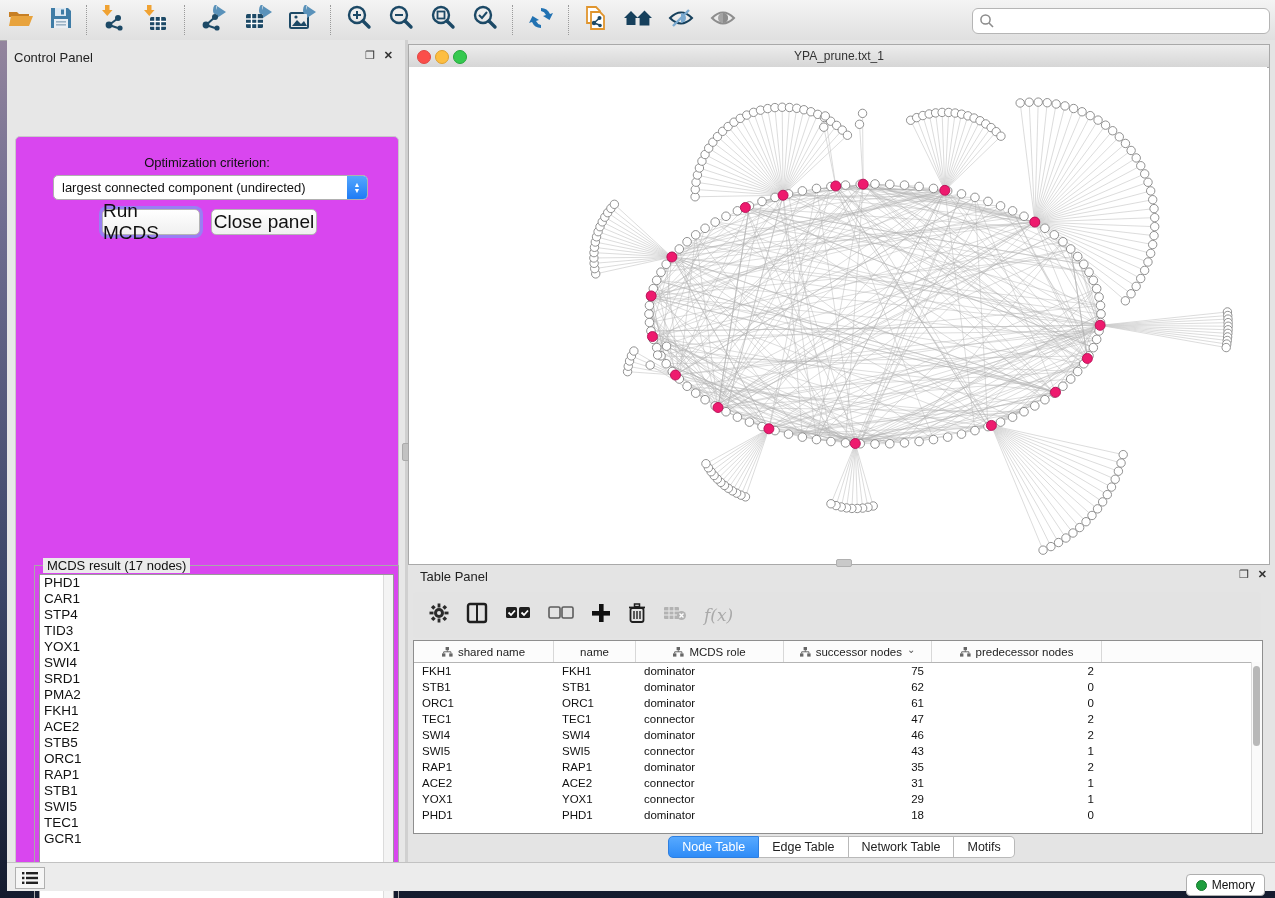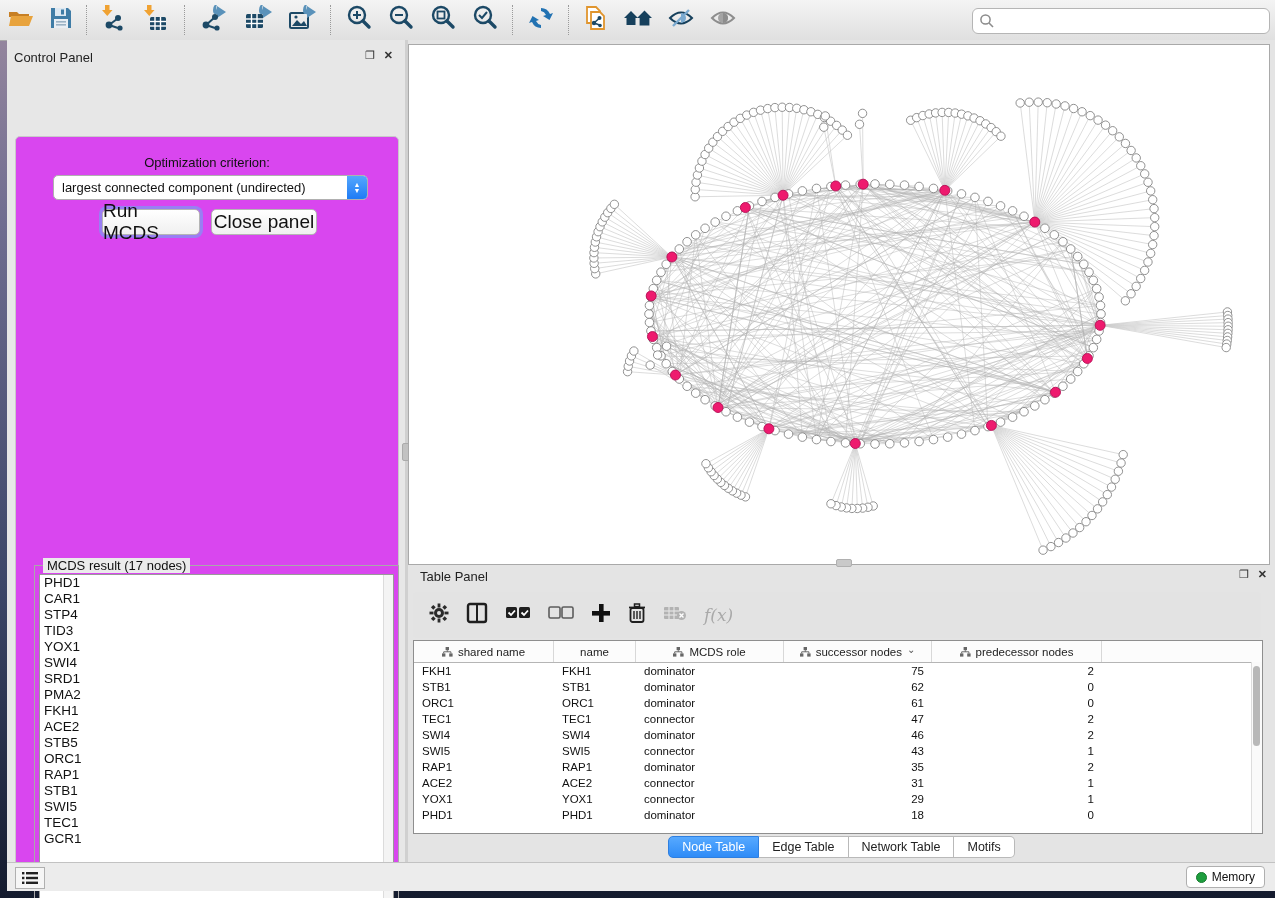--- a/index.html
+++ b/index.html
@@ -71,21 +71,21 @@
   .td{font-size:11.5px;color:#111;box-sizing:border-box;padding:0 8px;white-space:nowrap;overflow:hidden;}
   .td.num{text-align:right;}
   .tbl-scroll{position:absolute;right:0;top:21px;width:10px;bottom:0;background:#fafafa;border-left:1px solid #ddd;}
   .tbl-scroll .thumb{position:absolute;left:1px;top:4px;width:7px;height:80px;background:#b8b8b8;border-radius:4px;}
   .tp-tabs{position:absolute;left:0;top:271px;width:100%;display:flex;justify-content:center;}
   .tp-tabs .row{display:flex;height:22px;}
   
   .statusbar{left:7px;top:862px;width:1268px;height:28px;background:#ececec;border-top:1px solid #c2c2c2;}
   .listbtn{position:absolute;left:8px;top:4px;width:28px;height:20px;background:#f6f6f6;border:1px solid #b0b0b0;
     display:flex;align-items:center;justify-content:center;}
-  .membtn{position:absolute;right:10px;top:3px;height:20px;background:#fff;border:1px solid #afafaf;border-radius:4px;
+  .membtn{position:absolute;right:10px;top:11px;height:20px;background:#fff;border:1px solid #afafaf;border-radius:4px;
     display:flex;align-items:center;gap:5px;padding:0 9px;font-size:12px;color:#111;}
   .memdot{width:9px;height:9px;border-radius:50%;background:#1e9e3e;border:1px solid #157a2e;}
 </style>
 </head>
 <body>
 
 <div class="abs toolbar">
   <div class="tb-btn">
     <span>
       <svg width="28" height="24" viewBox="0 0 28 24">
@@ -319,20 +319,26 @@
     </div>
   </div>
 </div>
 
 <div class="abs vsplit"></div>
 <div class="abs vthumb"></div>
 
 <div class="abs rarea">
 
   <div class="netwin">
+    <div class="nettitle">
+      <div class="traffic" style="left:8px;background:#fb4e4a;border:1px solid #df4744;"></div>
+      <div class="traffic" style="left:26px;background:#fdbe41;border:1px solid #dea12f;"></div>
+      <div class="traffic" style="left:44px;background:#35c94f;border:1px solid #24a73c;"></div>
+      <div class="t">YPA_prune.txt_1</div>
+    </div>
     <div class="netcanvas">
       <svg width="858" height="495" viewBox="0 0 858 495">
           <g stroke="#b4b4b4" stroke-width="0.6" stroke-opacity="0.75">
             <line x1="262.87254553638826" y1="190.01175091741996" x2="538.6453191585146" y2="123.89908316563627"></line>
             <line x1="262.87254553638826" y1="190.01175091741996" x2="421.90958722435494" y2="119.49791354758005"></line>
             <line x1="262.87254553638826" y1="190.01175091741996" x2="251.99379073410614" y2="288.787130489411"></line>
             <line x1="262.87254553638826" y1="190.01175091741996" x2="436.5010805582683" y2="375.8878319785954"></line>
             <line x1="262.87254553638826" y1="190.01175091741996" x2="603.5800829559709" y2="350.13593423786057"></line>
             <line x1="262.87254553638826" y1="190.01175091741996" x2="524.4931041931696" y2="372.57035741757886"></line>
             <line x1="262.87254553638826" y1="190.01175091741996" x2="691.5161166519244" y2="238.4975932000814"></line>

